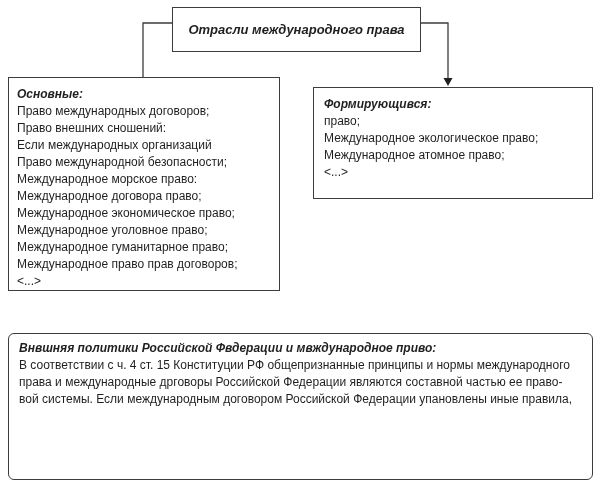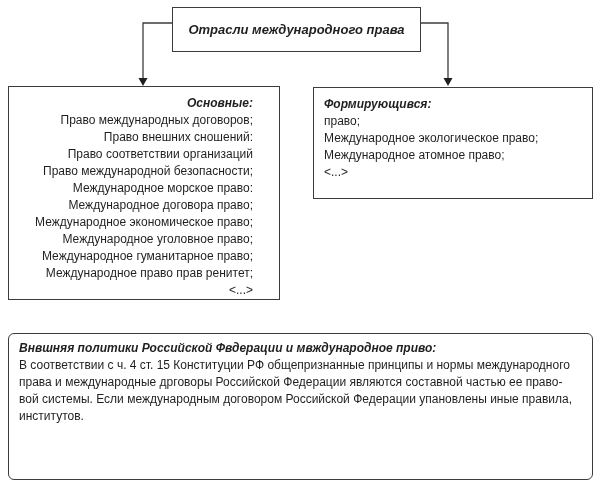--- a/index.html
+++ b/index.html
@@ -9,21 +9,21 @@
     color:#1f1f1f;overflow:hidden;
   }
   .box{
     position:absolute;border:1px solid #3c3c3c;background:#ffffff;box-sizing:border-box;
   }
   .title-box{
     left:172px;top:7px;width:249px;height:45px;
     display:flex;align-items:center;justify-content:center;
     font-weight:bold;font-style:italic;font-size:13px;
   }
-  .left-box{left:8px;top:86px;width:272px;height:214px;padding:8px 26px;text-align:right;}
+  .left-box{left:8px;top:77px;width:272px;height:214px;padding:8px 8px;}
   .right-box{left:313px;top:87px;width:280px;height:112px;padding:8px 10px;}
   .bottom-box{left:8px;top:333px;width:585px;height:147px;padding:6px 10px;border-radius:6px;}
   .line{font-size:12px;line-height:17px;white-space:nowrap;}
   .hdr{font-weight:bold;font-style:italic;}
   .connectors{position:absolute;left:0;top:0;}
 </style>
 </head>
 <body>
 
 <div class="stage">
@@ -36,40 +36,39 @@
   </svg>
 
   <div class="box title-box">
     <span>Отрасли международного права</span>
   </div>
 
   <div class="box left-box">
     <div class="line hdr">Основные:</div>
     <div class="line">Право международных договоров;</div>
     <div class="line">Право внешних сношений:</div>
-    <div class="line">Право соответствии организаций</div>
+    <div class="line">Если международных организаций</div>
     <div class="line">Право международной безопасности;</div>
     <div class="line">Международное морское право:</div>
     <div class="line">Международное договора право;</div>
     <div class="line">Международное экономическое право;</div>
     <div class="line">Международное уголовное право;</div>
     <div class="line">Международное гуманитарное право;</div>
-    <div class="line">Международное право прав ренитет;</div>
+    <div class="line">Международное право прав договоров;</div>
     <div class="line">&lt;...&gt;</div>
   </div>
 
   <div class="box right-box">
     <div class="line hdr">Формирующився:</div>
     <div class="line">право;</div>
     <div class="line">Международное экологическое право;</div>
     <div class="line">Международное атомное право;</div>
     <div class="line">&lt;...&gt;</div>
   </div>
 
   <div class="box bottom-box">
     <div class="line hdr">Внвшняя политики Российской Фвдерации и мвждународное приво:</div>
     <div class="line">В соответствии с ч. 4 ст. 15 Конституции РФ общепризнанные принципы и нормы международного</div>
     <div class="line">права и международные дрговоры Российской Федерации являются составной частью ее право-</div>
     <div class="line">вой системы. Если международным договором Российской Федерации упановлены иные правила,</div>
-    <div class="line">институтов.</div>
   </div>
 
 </div>
 
 </body></html>

